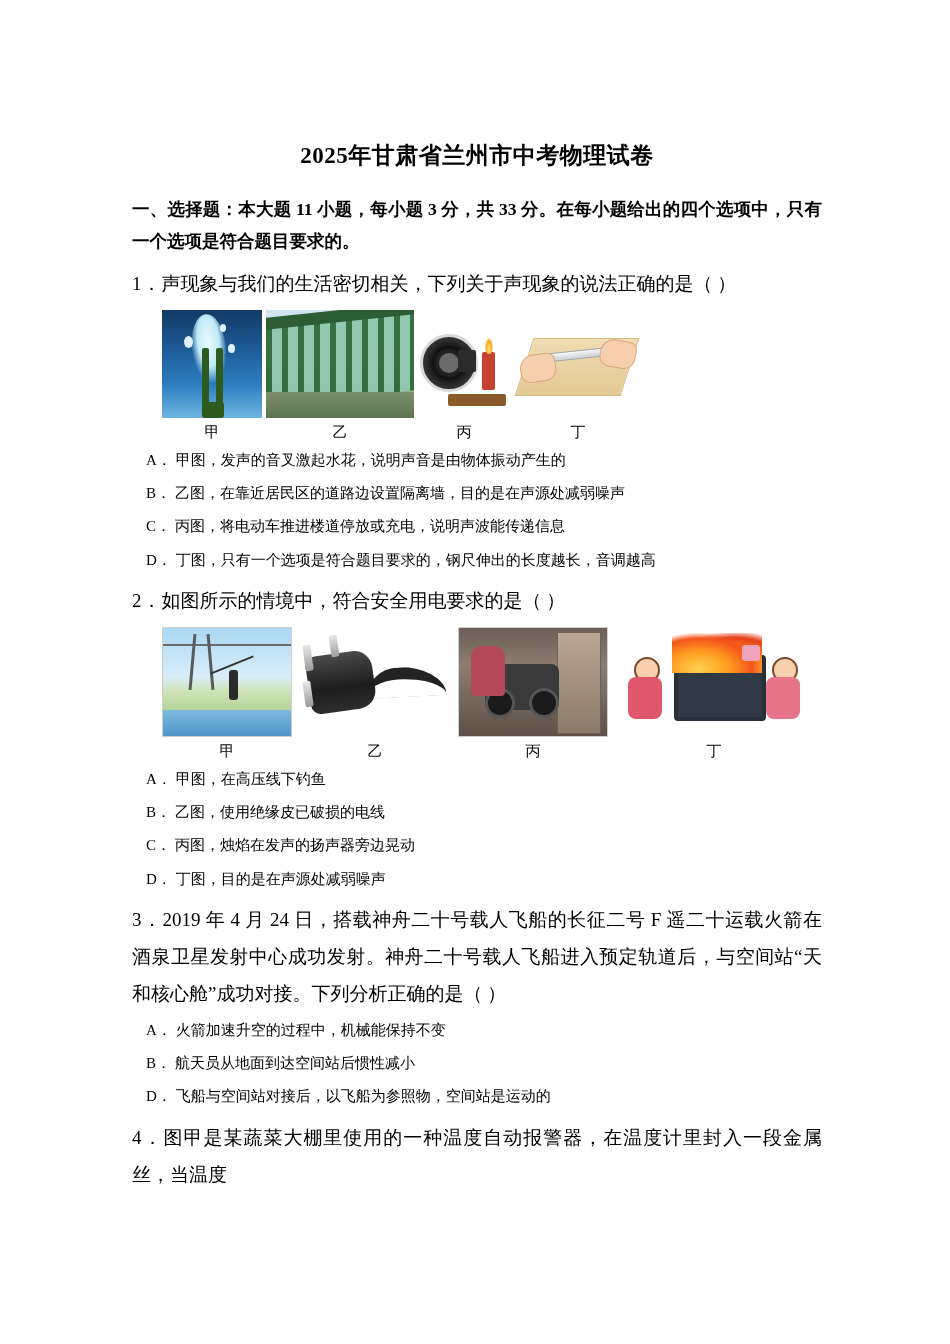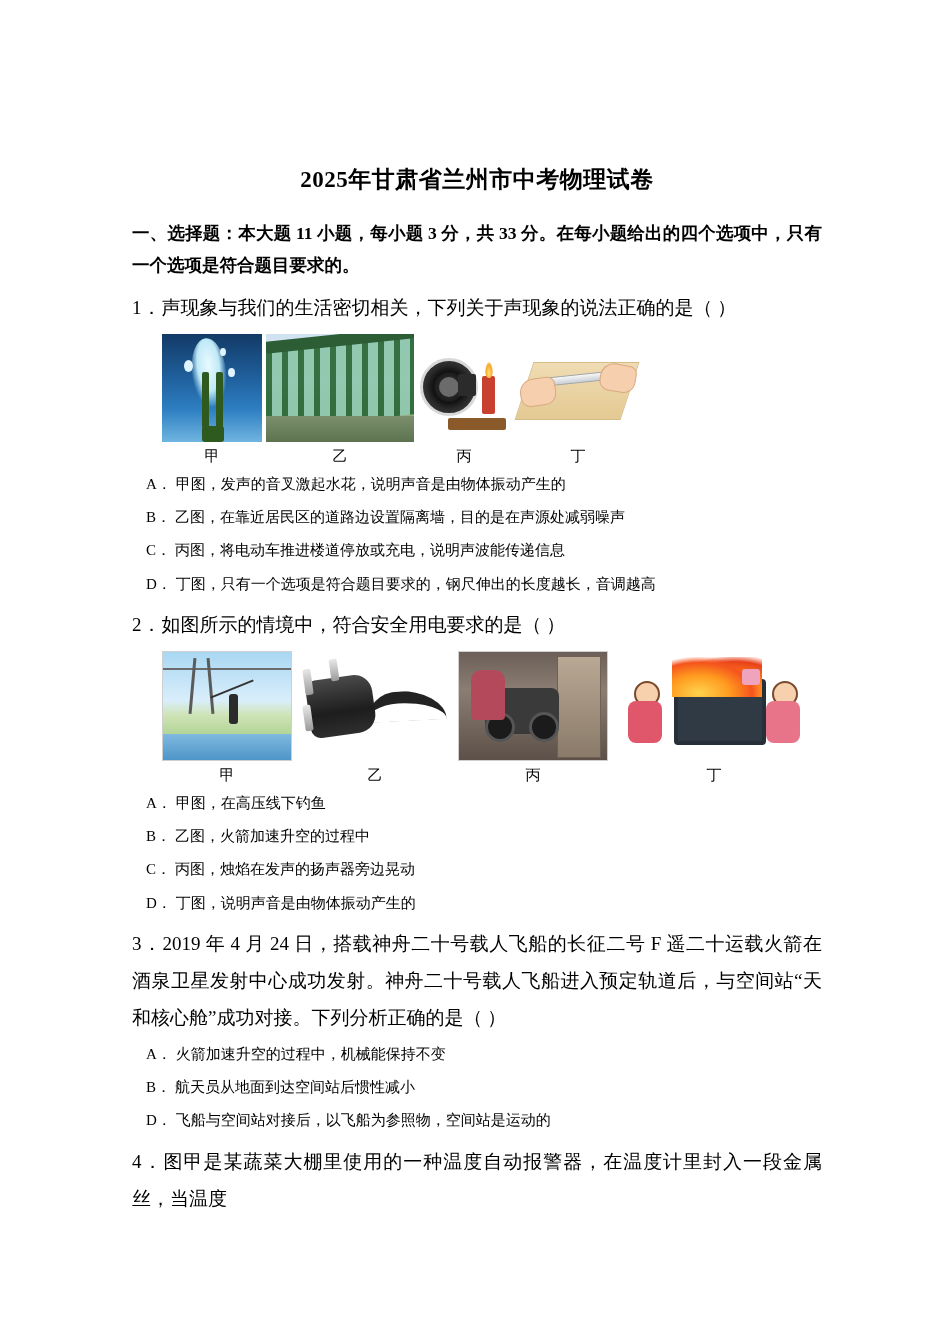--- a/index.html
+++ b/index.html
@@ -20,21 +20,20 @@
     width: 950px;
     height: 1344px;
     padding: 0;
     box-sizing: border-box;
   }
   .content {
     position: absolute;
     left: 132px;
     top: 140px;
     width: 690px;
-    margin-top: 24px;
   }
   h1.doc-title {
     font-size: 23px;
     font-weight: bold;
     text-align: center;
     margin: 0 0 22px 0;
     letter-spacing: 0.5px;
     font-family: "Liberation Serif", "DejaVu Serif", serif;
   }
   .section-head {
@@ -413,27 +412,27 @@
               </div>
           </div>
           <div class="fig-caption">丁</div>
         </div>
       </div>
 
       <div class="choice">
         <span class="lbl">A．</span><span>甲图，在高压线下钓鱼</span>
       </div>
       <div class="choice">
-        <span class="lbl">B．</span><span>乙图，火箭加速升空的过程中</span>
+        <span class="lbl">B．</span><span>乙图，使用绝缘皮已破损的电线</span>
       </div>
       <div class="choice">
         <span class="lbl">C．</span><span>丙图，烛焰在发声的扬声器旁边晃动</span>
       </div>
       <div class="choice">
-        <span class="lbl">D．</span><span>丁图，说明声音是由物体振动产生的</span>
+        <span class="lbl">D．</span><span>丁图，目的是在声源处减弱噪声</span>
       </div>
     </div>
 
     <div class="question">
       <div class="q-text">
         <span class="q-num">3．</span><span>2019 年 4 月 24 日，搭载神舟二十号载人飞船的长征二号 F 遥二十运载火箭在酒泉卫星发射中心成功发射。神舟二十号载人飞船进入预定轨道后，与空间站“天和核心舱”成功对接。下列分析正确的是（     ）</span>
       </div>
       <div class="choice">
         <span class="lbl">A．</span><span>火箭加速升空的过程中，机械能保持不变</span>
       </div>

